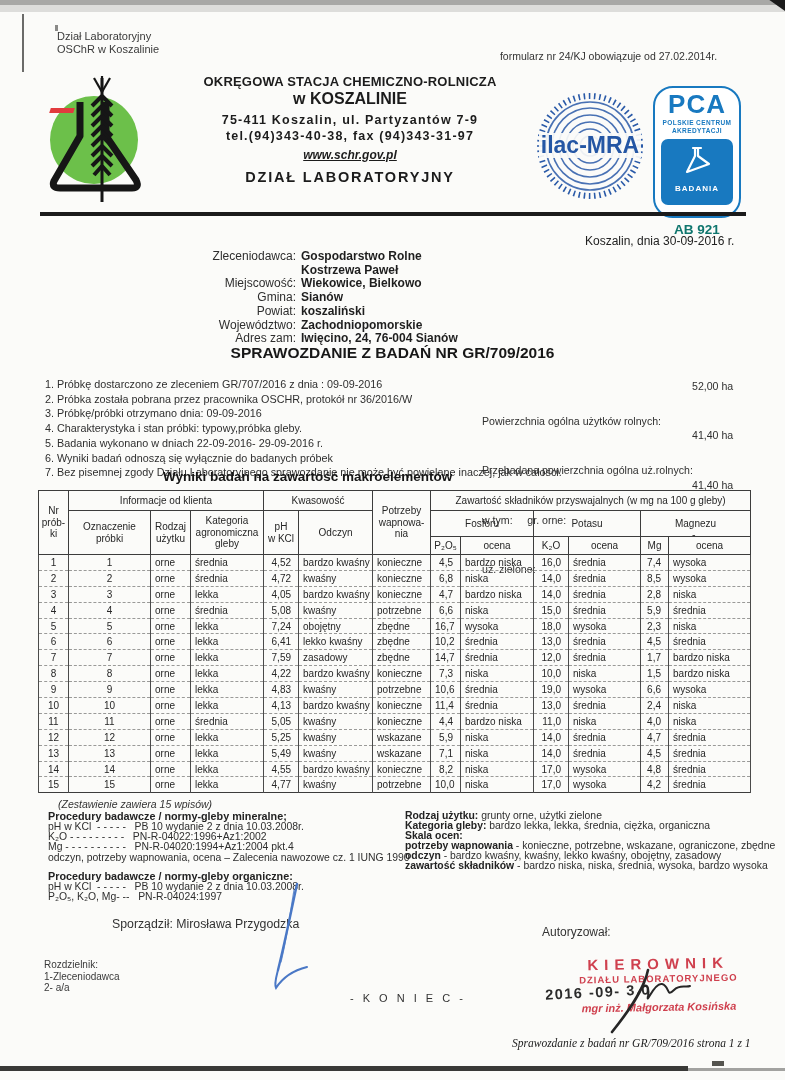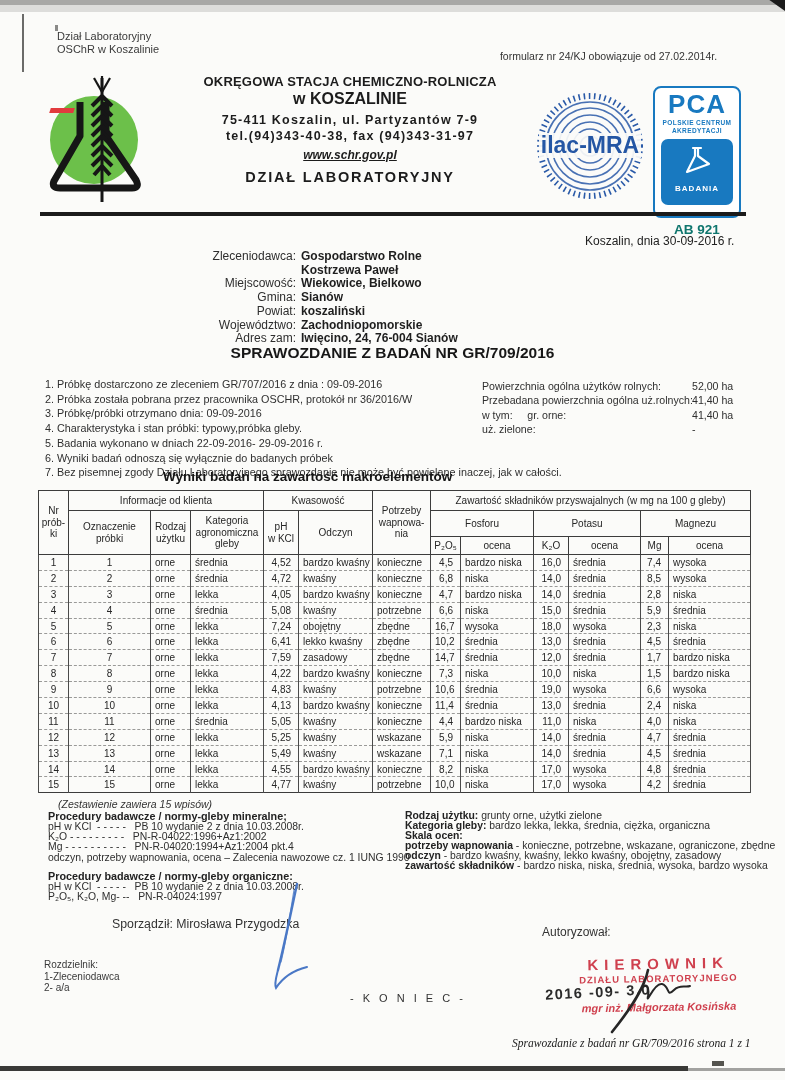--- a/index.html
+++ b/index.html
@@ -24,40 +24,40 @@
   .form-note{left:480px;top:50px;width:257px;text-align:center;font-size:10.5px;color:#333;}
   .org{left:150px;top:74px;width:400px;text-align:center;color:#1c1c1c;}
   .org-l1{font-size:13px;font-weight:bold;letter-spacing:.2px;}
   .org-l2{font-size:16px;font-weight:bold;margin-top:1px;}
   .org-addr{font-size:12.5px;font-weight:bold;letter-spacing:1.2px;margin-top:5px;}
   .org-tel{font-size:12.5px;font-weight:bold;letter-spacing:1.2px;margin-top:2px;}
   .org-web{font-size:12px;font-weight:bold;font-style:italic;text-decoration:underline;margin-top:5px;}
   .org-div{font-size:14.5px;font-weight:bold;letter-spacing:1.8px;margin-top:7px;}
   .logo{left:44px;top:76px;}
   .ilac{left:536px;top:92px;}
-  .pca{left:653px;top:86px;width:88px;height:132px;background:#fff;border:2px solid var(--pca-blue);border-radius:8px;box-sizing:border-box;text-align:center;padding-top:3px;}
+  .pca{left:653px;top:86px;width:88px;height:132px;background:#fff;border:2px solid var(--pca-blue);border-radius:20px;box-sizing:border-box;text-align:center;padding-top:3px;}
   .pca-abbr{font-size:26px;font-weight:bold;color:var(--pca-blue);line-height:26px;letter-spacing:1px;position:relative;}
   .pca-red{position:absolute;left:50px;top:108px;width:24px;height:5px;background:var(--pca-red);transform:skewX(-18deg);}
   .pca-name{font-size:6.5px;font-weight:bold;color:var(--pca-blue);line-height:8px;letter-spacing:.4px;margin-top:2px;}
   .pca-box{margin:4px auto 0;width:72px;height:66px;background:var(--pca-blue);border-radius:7px;color:#fff;padding-top:6px;box-sizing:border-box;}
   .pca-badge{font-size:8px;font-weight:bold;letter-spacing:1px;margin-top:3px;}
   .ab921{left:653px;top:222px;width:88px;text-align:center;font-size:13.5px;font-weight:bold;color:#0f766e;}
   .rule{left:40px;top:212px;width:706px;height:4px;background:#1b1b1b;}
 
   .place-date{left:585px;top:234px;font-size:12px;color:#222;}
   .client{left:100px;top:250px;font-size:12px;line-height:13.7px;}
   .client .row{display:flex;}
   .client .lbl{width:196px;text-align:right;margin-right:5px;color:#2e2e2e;}
   .client .val{font-weight:bold;color:#1e1e1e;}
   .title{left:0;top:344px;width:785px;text-align:center;font-size:15.5px;font-weight:bold;color:#171717;}
 
   .notes{left:45px;top:377px;font-size:10.8px;line-height:14.7px;color:#2f2f2f;}
   .area{left:482px;top:379px;font-size:10.6px;line-height:14.4px;color:#2f2f2f;}
   .area-row{display:flex;}
-  .area-lbl{width:210px;white-space:pre;}
+  .area-lbl{width:210px;white-space:pre;margin-top:35px;}
   .area-val{width:60px;}
 
   .section-heading{left:163px;top:469px;font-size:13.5px;font-weight:bold;color:#151515;}
 
   .results{left:38px;top:490px;}
   table{border-collapse:collapse;table-layout:fixed;width:712px;font-size:10px;color:#262626;}
   table,thead th{border:1.4px solid #3c3c3c;}
   th{font-weight:normal;white-space:pre-line;padding:0 2px;line-height:1.15;border:1px solid #4a4a4a;}
   tbody td{border-left:1px solid #4a4a4a;border-right:1px solid #4a4a4a;border-bottom:1px dashed #9a9a98;padding:0 4px;overflow:hidden;white-space:nowrap;}
   tbody tr{height:15.9px;}

